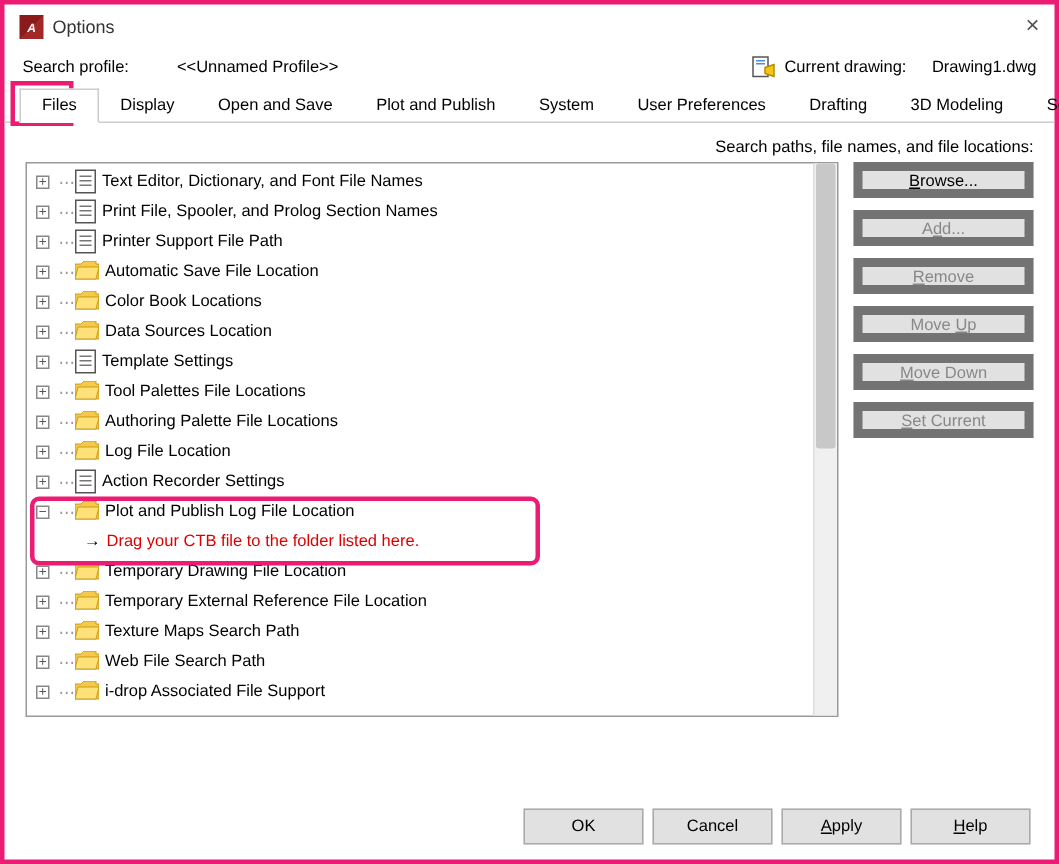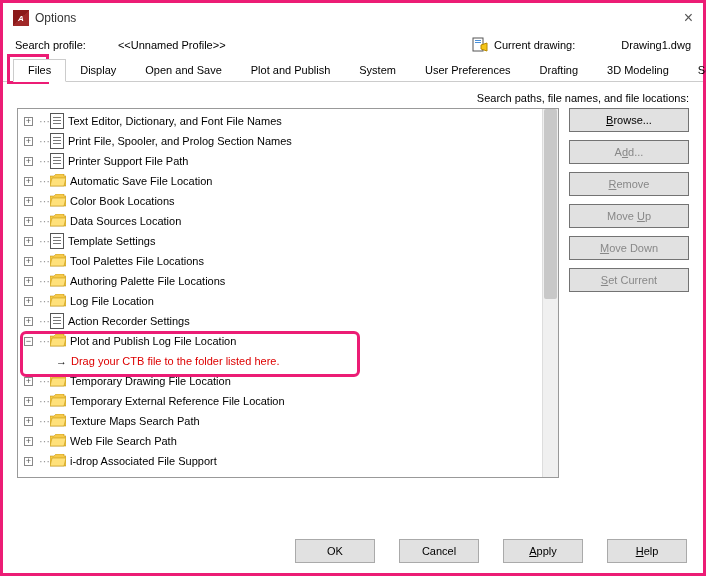--- a/index.html
+++ b/index.html
@@ -7,21 +7,21 @@
   .window { width: 706px; height: 576px; border: 3px solid #ec1c75; background: #fff; position: relative; }
   .titlebar { height: 30px; display: flex; align-items: center; padding: 0 10px; font-size: 12px; color: #333; }
   .titlebar .icon { width: 16px; height: 16px; background: linear-gradient(135deg, #8b1a1a 50%, #a02828 50%); margin-right: 6px; display: flex; align-items: center; justify-content: center; color: #fff; font-size: 8px; font-weight: bold; font-style: italic; }
   .titlebar .close { margin-left: auto; font-size: 16px; color: #555; cursor: default; }
   .header-row { display: flex; align-items: center; padding: 4px 12px 6px 12px; font-size: 11px; }
   .header-row .cpl { margin-right: 4px; }
   .header-row .profname { margin-left: 28px; }
   .header-row .spacer { flex: 1; }
   .header-row .dwgicon { width: 16px; height: 16px; margin-right: 6px; position: relative; }
   .header-row .dwgicon svg { width: 16px; height: 16px; }
-  .header-row .cdl { margin-right: 46px; }
+  .header-row .cdl { margin-right: 17px; }
   .tabs { display: flex; padding: 0 10px; border-bottom: 1px solid #ccc; font-size: 11px; position: relative; }
   .tab { padding: 4px 14px; border: 1px solid transparent; border-bottom: none; cursor: default; white-space: nowrap; margin-right: -1px; text-align: center; }
   .tab.active { border: 1px solid #ccc; border-bottom: 1px solid #fff; background: #fff; margin-bottom: -1px; padding-bottom: 5px; position: relative; z-index: 2; }
   .tab-highlight { position: absolute; border: 3px solid #ec1c75; pointer-events: none; }
   .body { padding: 10px 14px; }
   .section-label { font-size: 11px; margin-bottom: 4px; text-align: right; }
   .main-row { display: flex; gap: 10px; }
   .tree-wrap { flex: 1; border: 1px solid #999; height: 370px; position: relative; background: #fff; }
   .tree-scroll { position: absolute; inset: 0 16px 0 0; overflow: hidden; padding: 2px 4px; }
   .scrollbar { position: absolute; right: 0; top: 0; bottom: 0; width: 16px; background: #f0f0f0; border-left: 1px solid #ddd; }
@@ -29,25 +29,25 @@
   .tree-row { display: flex; align-items: center; height: 20px; font-size: 11px; white-space: nowrap; }
   .tree-row .plus { width: 9px; height: 9px; border: 1px solid #888; margin: 0 6px 0 2px; display: flex; align-items: center; justify-content: center; font-size: 9px; line-height: 1; color: #555; background: #fff; flex-shrink: 0; }
   .tree-row .folder { width: 16px; height: 14px; margin-right: 4px; flex-shrink: 0; }
   .tree-row .folder svg { width: 16px; height: 14px; display: block; }
   .tree-row .doc { width: 14px; height: 16px; margin-right: 4px; border: 1px solid #555; background: #fff; position: relative; flex-shrink: 0; }
   .tree-row .doc::before { content: ""; position: absolute; top: 3px; left: 2px; right: 2px; height: 1px; background: #777; box-shadow: 0 3px 0 #777, 0 6px 0 #777; }
   .tree-row.child { padding-left: 34px; color: #d00; }
   .tree-row.child .arrow { margin-right: 4px; font-weight: bold; color: #000; }
   .highlight-box { position: absolute; border: 3px solid #ec1c75; border-radius: 6px; pointer-events: none; }
   .side-buttons { width: 120px; display: flex; flex-direction: column; gap: 8px; }
-  .side-buttons button { height: 24px; font-size: 11px; background: #e1e1e1; border: 1px solid #737373; cursor: default; }
+  .side-buttons button { height: 24px; font-size: 11px; background: #e1e1e1; border: 6px solid #737373; cursor: default; }
   .side-buttons button:disabled { color: #888; }
   .side-buttons button .u { text-decoration: underline; }
   .bottom-buttons { position: absolute; bottom: 10px; right: 16px; display: flex; gap: 6px; }
-  .bottom-buttons button { width: 80px; height: 24px; font-size: 11px; background: #e1e1e1; border: 1px solid #aaa; cursor: default; margin-left: 18px; }
+  .bottom-buttons button { width: 80px; height: 24px; font-size: 11px; background: #e1e1e1; border: 1px solid #aaa; cursor: default; }
   .bottom-buttons button .u { text-decoration: underline; }
   .dotline { color: #999; }
 </style>
 </head>
 <body>
 
 <div class="window">
   <div class="titlebar">
     <div class="icon">A</div>
     <span>Options</span>

